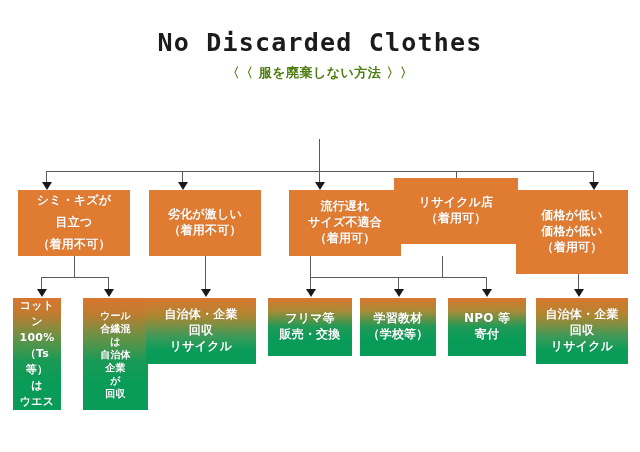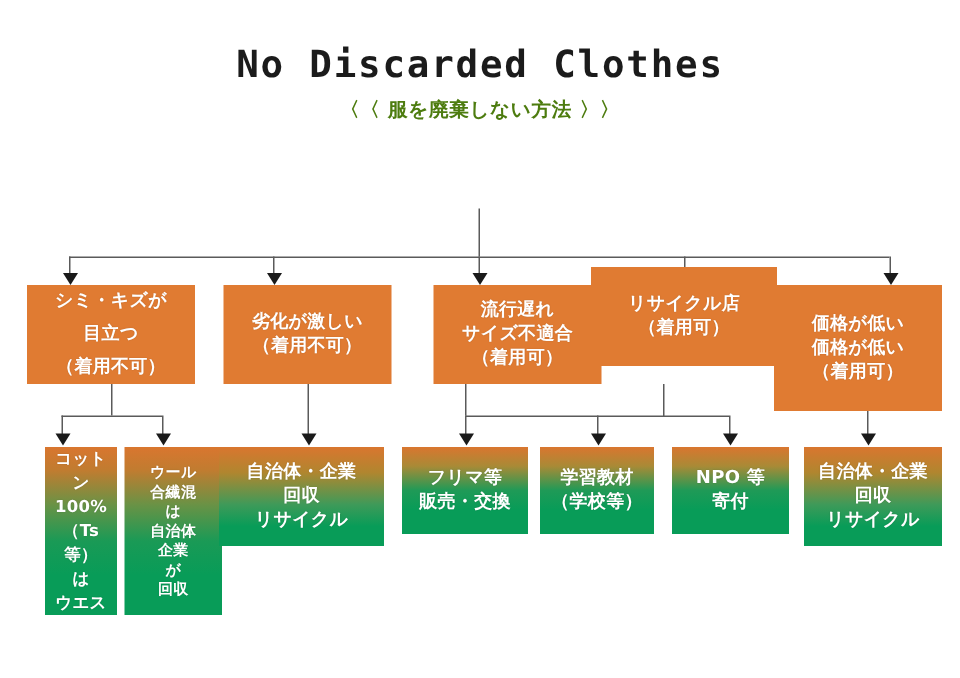--- a/index.html
+++ b/index.html
@@ -178,21 +178,21 @@
     <span class="line">リサイクル店</span>
     <span class="line">（着用可）</span>
   </div>
 
   <div class="node node-cause" style="left:516px; top:190px; width:112px; height:84px;">
     <span class="line">価格が低い</span>
     <span class="line">価格が低い</span>
     <span class="line">（着用可）</span>
   </div>
 
-  <div class="node node-action tall" style="left:30px; top:298px; width:48px; height:112px;">
+  <div class="node node-action tall" style="left:13px; top:298px; width:48px; height:112px;">
     <span class="line">コットン</span>
     <span class="line">100%</span>
     <span class="line">（Ts 等）</span>
     <span class="line">は</span>
     <span class="line">ウエス</span>
   </div>
 
   <div class="node node-action tall" style="left:83px; top:298px; width:65px; height:112px; font-size:10px; line-height:1.3;">
     <span class="line">ウール</span>
     <span class="line">合繊混</span>

